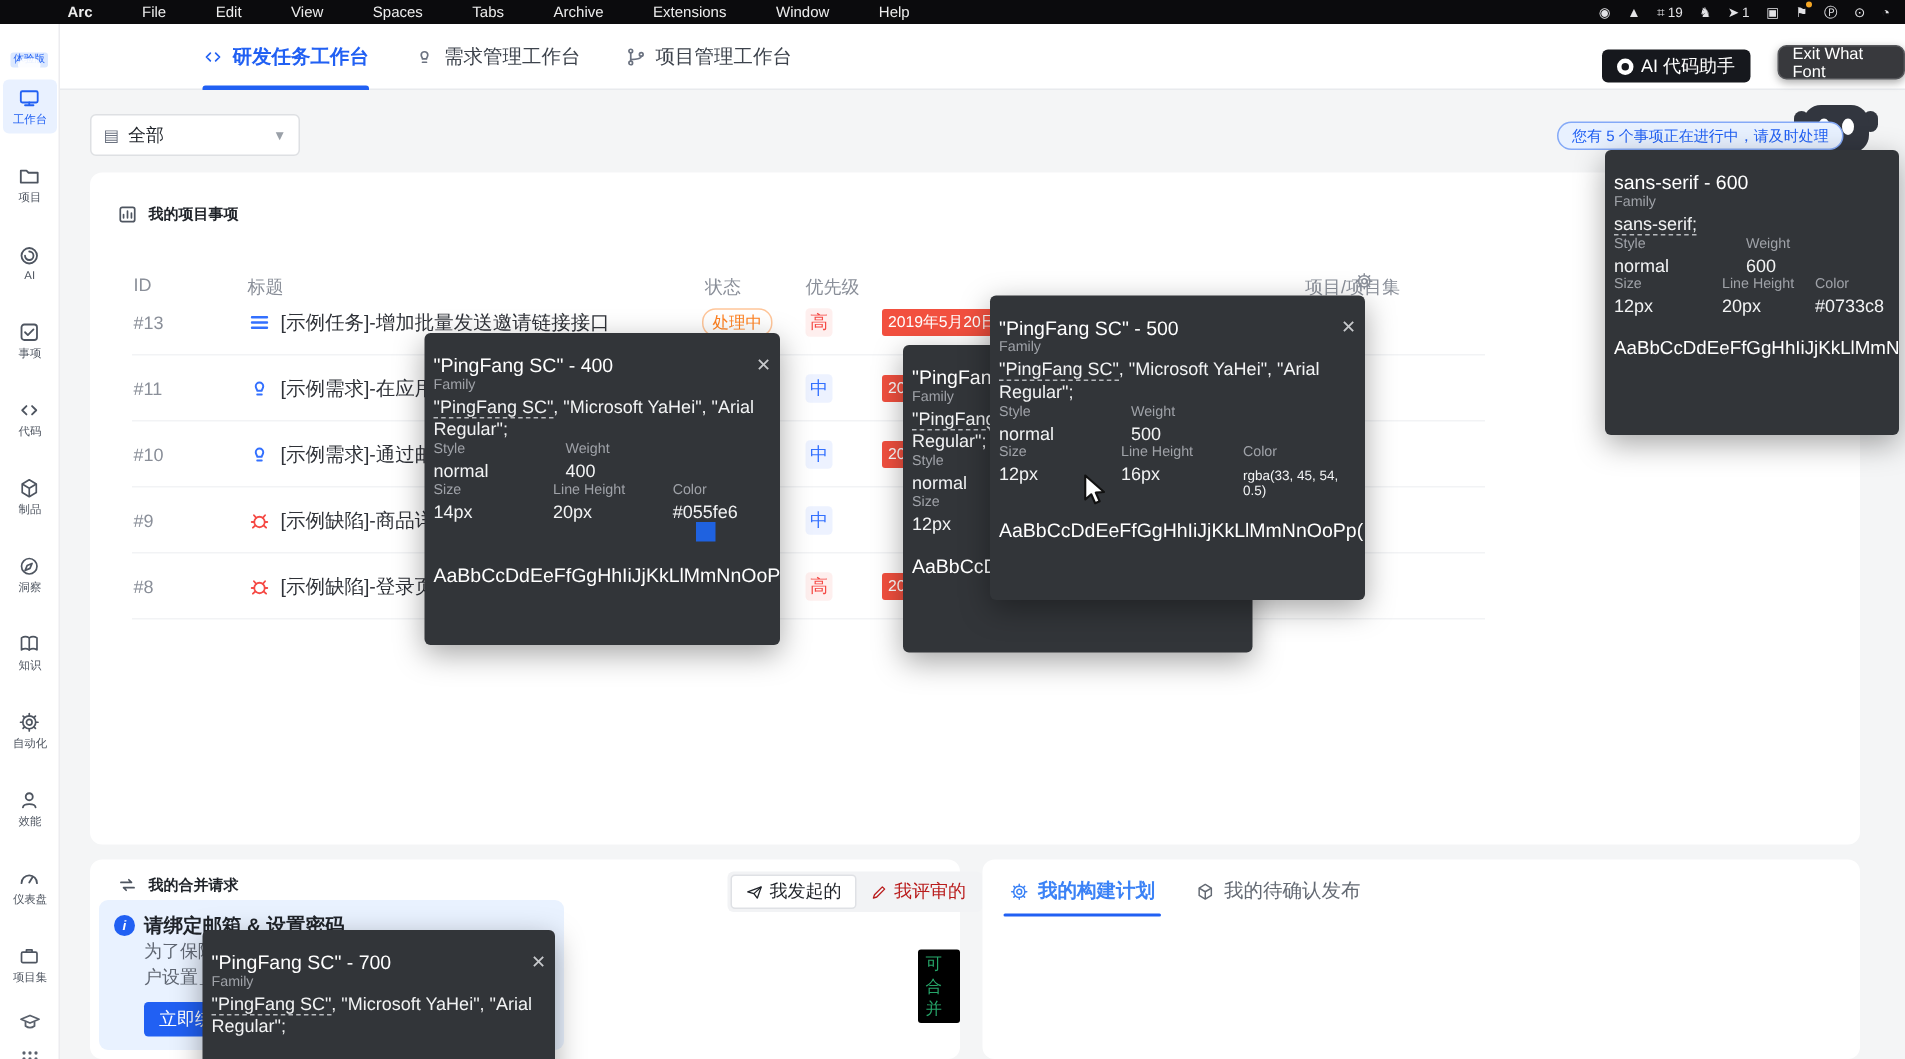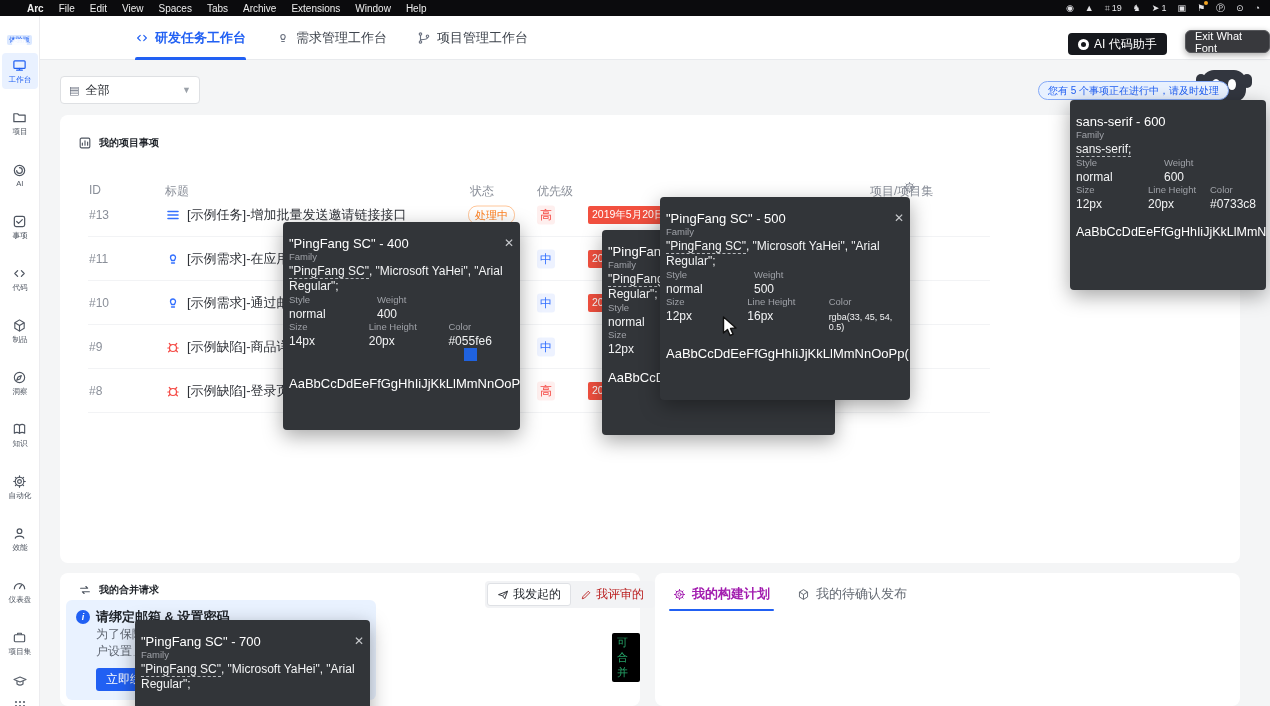--- a/index.html
+++ b/index.html
@@ -1,21 +1,21 @@
 <!DOCTYPE html>
 <html><head>
 <meta charset="utf-8">
 <style>
   * { margin:0; padding:0; box-sizing:border-box; }
   html,body { width:1270px; height:706px; overflow:hidden; }
   body { font-family:"Liberation Sans","DejaVu Sans",sans-serif; background:#f4f5f6; position:relative; color:#1f2329; }
 
   
   .menubar { position:absolute; left:0; top:0; width:1270px; height:16px; background:#0b0b0d; display:flex; align-items:center; color:#ededed; font-size:10px; z-index:80; }
-  .mb-left { display:flex; align-items:flex-start; gap:15px; padding-left:12px; }
+  .mb-left { display:flex; align-items:flex-start; gap:33px; padding-left:12px; }
   .mb-apple { font-size:11px; }
   .mb-item { white-space:nowrap; }
   .mb-item.bold { font-weight:bold; }
   .mb-right { margin-left:auto; display:flex; align-items:center; gap:11px; padding-right:10px; font-size:9px; color:#e3e3e6; }
   .mb-right .num { font-size:9px; margin-left:2px; }
   .mb-flag { position:relative; }
   .mb-flag::after { content:""; position:absolute; right:-3px; top:-2px; width:4px; height:4px; border-radius:50%; background:#f5a623; }
 
   
   .appheader { position:absolute; left:40px; top:16px; right:0; height:44px; background:#fff; border-bottom:1px solid #e8eaed; z-index:5; }
@@ -90,21 +90,21 @@
   .banner { position:absolute; left:6px; top:27px; width:310px; height:100px; background:#e9f2ff; border-radius:6px; padding:8px 10px; }
   .banner-head { display:flex; align-items:center; gap:6px; font-size:13px; font-weight:bold; color:#1f2329; }
   .info-i { width:14px; height:14px; border-radius:50%; background:#2160f3; color:#fff; font-size:9px; display:flex; align-items:center; justify-content:center; font-style:italic; font-weight:bold; }
   .banner-line { margin-left:20px; font-size:12px; color:#5f6672; line-height:17px; white-space:nowrap; }
   .banner-line:first-of-type { margin-top:5px; }
   .bind-btn { margin:8px 0 0 20px; display:inline-block; background:#2160f3; color:#fff; font-size:12px; border-radius:3px; padding:3px 10px; cursor:pointer; }
   .ok-merge { position:absolute; left:540px; top:60px; font-size:11px; color:#26a569; background:#000000; border-radius:2px; padding:2px 5px;margin-left:12px; }
   .btabs { position:absolute; left:18px; top:12px; display:flex; gap:27px; }
   .btab { display:flex; align-items:center; gap:6px; font-size:13px; color:#646a73; cursor:pointer; padding-bottom:8px; position:relative; }
   .btab .ico { width:13px; height:13px; }
-  .btab.active { color:#a21caf; font-weight:bold; }
+  .btab.active { color:#3b82f6; font-weight:bold; }
   .btab.active::after { content:""; position:absolute; left:-4px; right:-4px; bottom:0; height:2px; background:#2160f3; border-radius:1px; }
 
   
   .wf { position:absolute; background:#323539; border-radius:4px; color:#f2f3f4; box-shadow:0 6px 20px rgba(0,0,0,.35); padding:14px 6px; overflow:hidden; }
   .wf-head { display:flex; align-items:flex-start; }
   .wf-title { font-size:13px; color:#fff; white-space:nowrap; }
   .wf-x { margin-left:auto; color:#c7c9cc; font-size:12px; cursor:pointer; padding-left:10px; }
   .wf-lbl { font-size:9.5px; color:#9fa2a8; }
   .wf-val { font-size:12px; color:#f2f3f4; margin-top:2px; }
   .wf-fam { font-size:12px; line-height:15px; margin-top:2px; }

